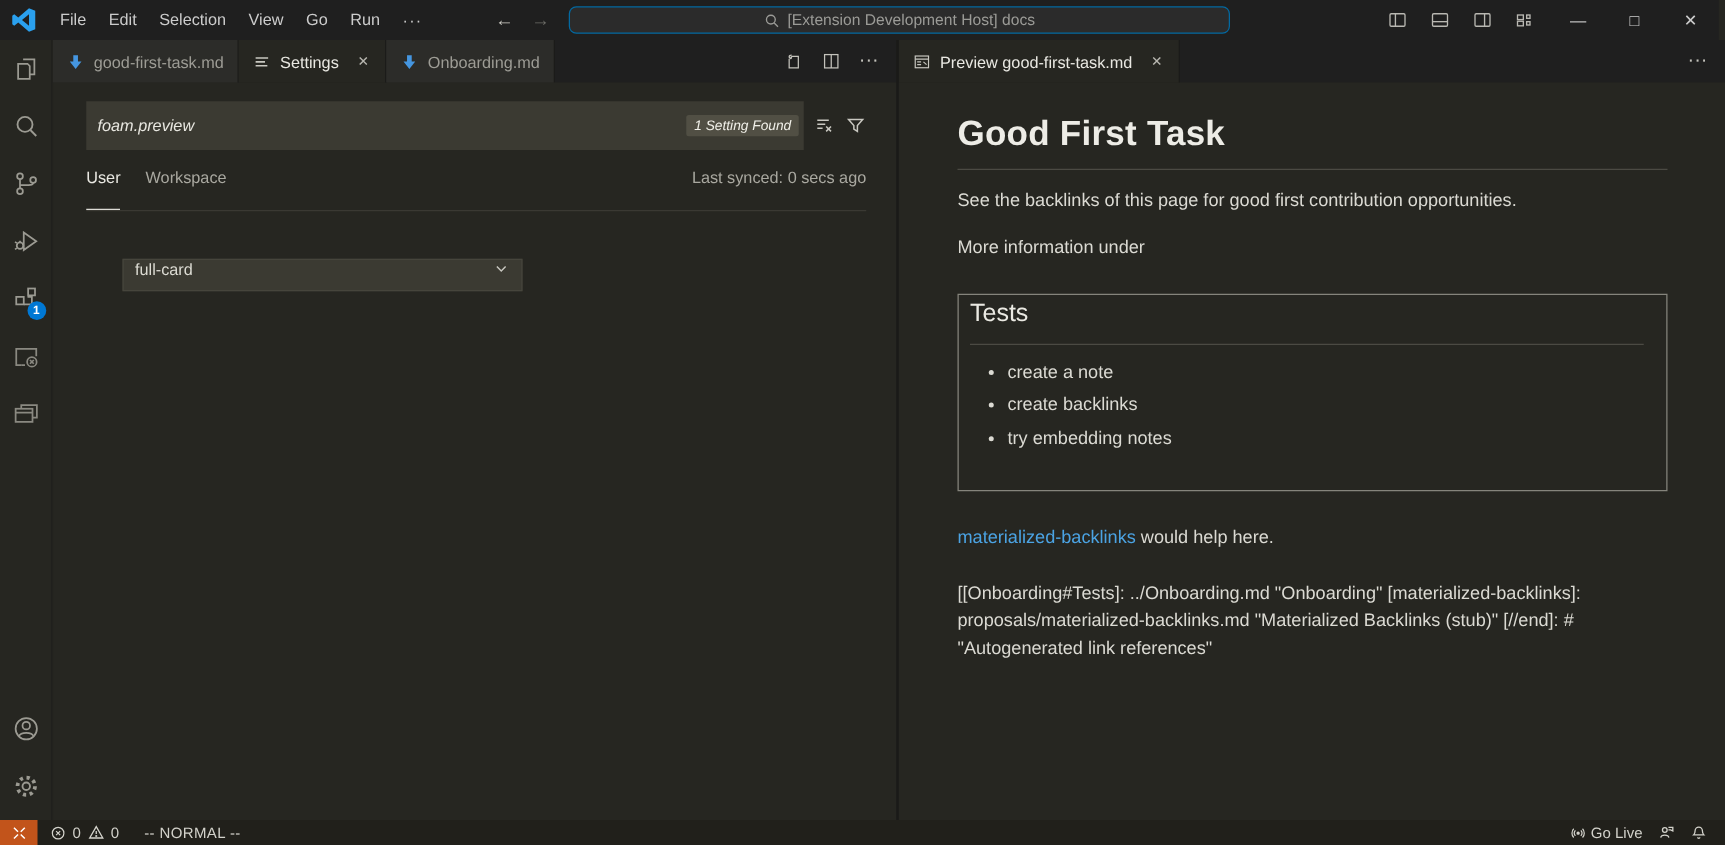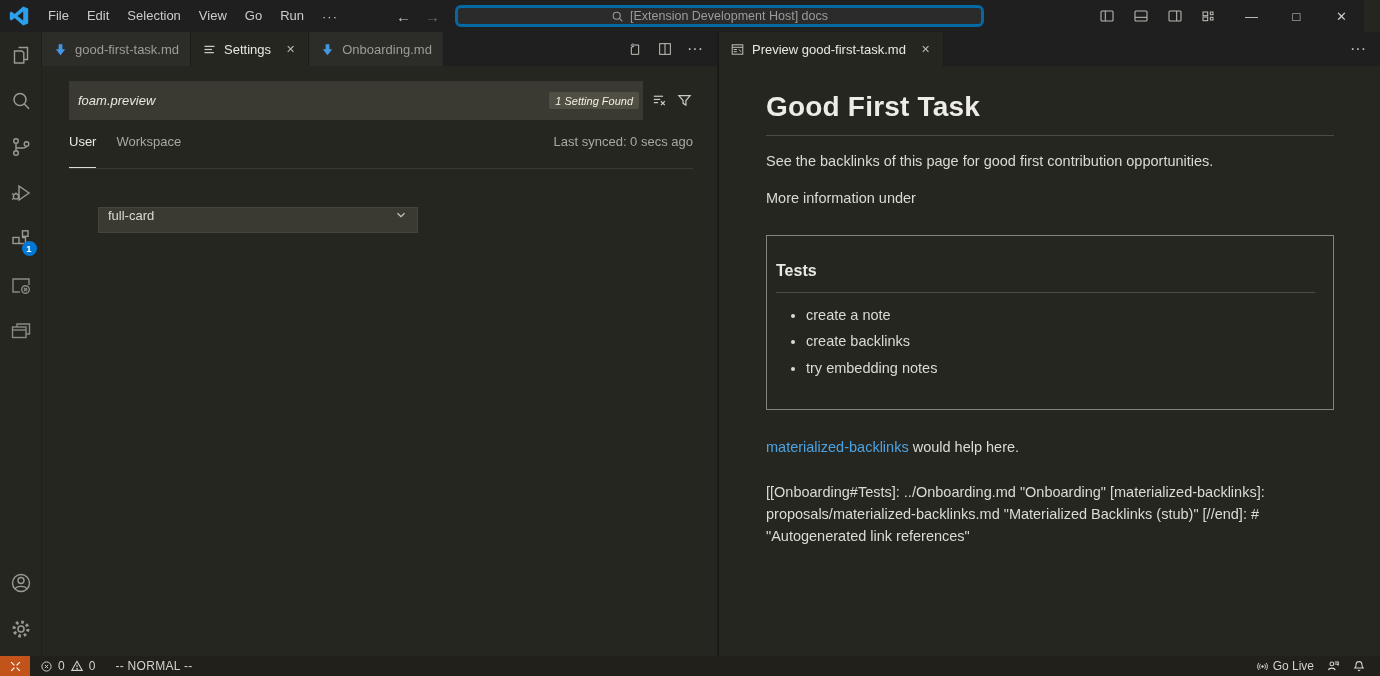--- a/index.html
+++ b/index.html
@@ -7,33 +7,33 @@
   body {
     background:#262621;
     font-family:"Liberation Sans", sans-serif;
     color:#d8d7d0;
     position:relative;
   }
   svg { display:block; }
 
   
   .titlebar{
-    position:absolute; top:0; left:0; right:16px; height:32px;
+    position:absolute; top:0; left:0; right:5px; height:32px;
     background:#1f1f1f; display:flex; align-items:center;
     color:#cccccc; font-size:13px; z-index:5;
   }
   .vscode-logo{ width:20px; height:20px; margin:0 10px 0 9px; }
   .menu-item{ padding:0 9px; height:22px; line-height:22px; border-radius:4px; cursor:default; }
   .menu-more{ padding:0 9px; color:#cccccc; letter-spacing:1px;}
   .nav-arrows{ position:absolute; left:396px; top:0; height:32px; display:flex; align-items:center; gap:14px; font-size:15px;}
   .nav-back{ color:#c9c8c1; }
   .nav-fwd{ color:#6b6b66; }
   .command-center{
     position:absolute; left:455px; top:5px; width:529px; height:22px;
-    background:#2b2b2b; border:3px solid #0369a1; border-radius:6px;
+    background:#2b2b2b; border:1px solid #0369a1; border-radius:6px;
     display:flex; align-items:center; justify-content:center; gap:6px;
     color:#9b9b97; font-size:12.5px;
   }
   .tb-right{ position:absolute; right:0; top:0; height:32px; display:flex; align-items:center; }
   .tb-icon{ width:28px; height:32px; display:flex; align-items:center; justify-content:center; color:#b9b8b2; margin-right:6px;}
   .win-btn{ width:45px; height:32px; display:flex; align-items:center; justify-content:center; color:#cccccc; font-size:13px;}
 
   
   .activitybar{
     position:absolute; top:32px; left:0; width:42px; bottom:20px;
@@ -105,21 +105,21 @@
   .preview-body{ padding:20px 46px 0 47px; font-size:14.5px; line-height:1.5; color:#dbdad3; }
   .md-h1{
     font-size:28px; font-weight:700; color:#edece6; letter-spacing:.2px;
     padding-bottom:7px; border-bottom:1px solid #4b4a43; margin-bottom:14px;
   }
   .md-p{ margin:15px 0; }
   .embed-card{
     border:1px solid #85847c; margin-top:25px; padding:0 18px 24px 9px;
   }
   .md-h2{
-    font-size:16px; font-weight:700; color:#eae9e2; margin-top:23px;
+    font-size:20px; font-weight:400; color:#eae9e2; 
     padding-bottom:9px; border-bottom:1px solid #4b4a43;
   }
   .embed-card ul{ margin-top:12px; padding-left:30px; }
   .embed-card li{ margin:5px 0; }
   .md-link{ color:#4ba3e3; text-decoration:none; cursor:pointer; }
   .link-para{ margin-top:27px; }
   .refs-para{ margin-top:22px; line-height:1.55; max-width:565px; }
 
   
   .statusbar{

